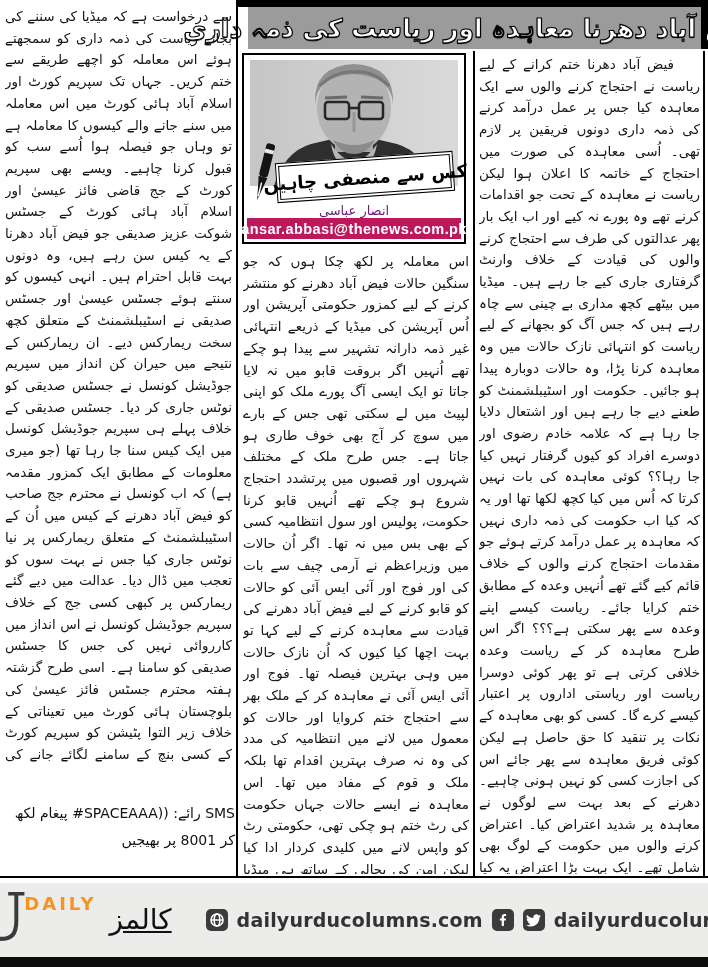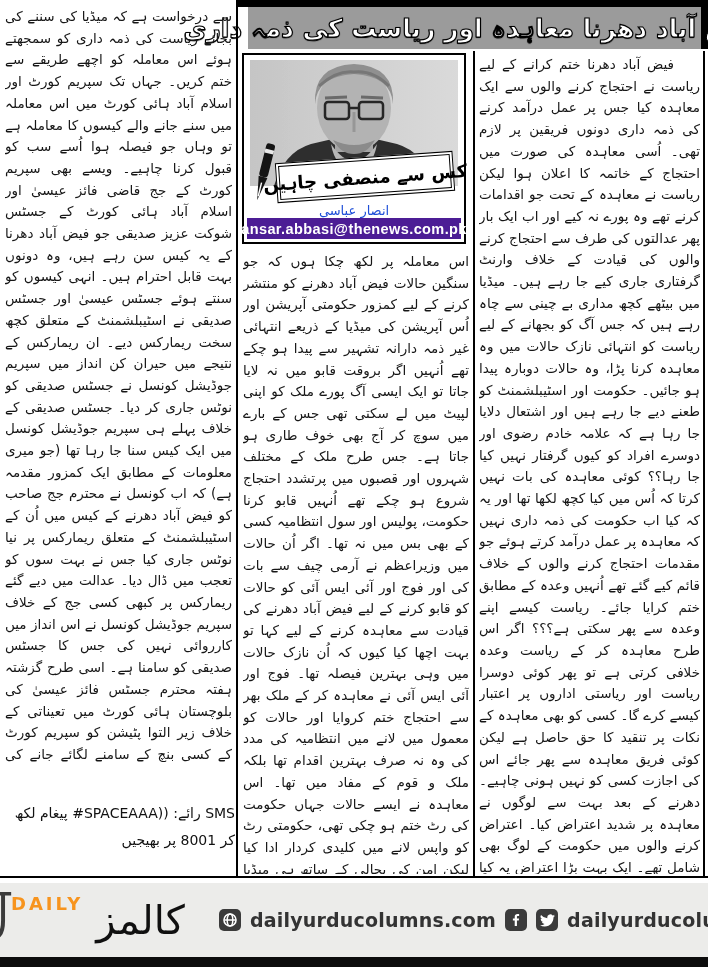--- a/index.html
+++ b/index.html
@@ -38,36 +38,36 @@
   .photo { position:absolute; left:6px; top:5px; right:6px; height:126px; overflow:hidden;
            filter:grayscale(1) contrast(1.05); background:#cdcdcd; }
   .photo svg { display:block; width:100%; height:100%; }
   .banner { position:absolute; left:2px; top:96px; width:212px; height:52px; }
   .banner-box { position:absolute; left:30px; top:6px; right:4px; bottom:6px; background:#fff;
                 border:4px double #000; transform:rotate(-4deg); display:flex; align-items:center;
                 justify-content:center; }
   .banner-text { direction:rtl; font-size:18px; font-weight:bold; color:#000; white-space:nowrap; }
   .pen { position:absolute; left:-2px; top:-12px; width:40px; height:72px; }
   .author-name { position:absolute; left:0; right:0; top:148px; text-align:center; direction:rtl;
-                 font-size:13px; color:#1d4ed8; }
-  .email-bar { position:absolute; left:3px; right:3px; bottom:3px; height:21px; background:#4c1d95;
+                 font-size:13px; color:#701a75; }
+  .email-bar { position:absolute; left:3px; right:3px; bottom:3px; height:21px; background:#be185d;
                color:#fff; display:flex; align-items:center; justify-content:center;
                font-family:"Liberation Sans", sans-serif; font-weight:bold; font-size:14.5px;
                letter-spacing:.4px; }
 
   
   .footer { position:absolute; left:0; top:883px; width:708px; height:74px; background:#ECECEA;
             display:flex; align-items:center; justify-content:center; gap:34px; }
   .logo { display:flex; align-items:flex-start; }
   .logo-u { font-family:"DejaVu Serif", serif; font-size:66px; line-height:58px; color:#3b3b3b; }
   .logo-stack { display:flex; flex-direction:column; margin-left:-3px; margin-top:6px; }
   .logo-daily { color:#F7941E; font-weight:bold; font-size:18px; line-height:18px; letter-spacing:3px; }
   .logo-rdu { font-family:"DejaVu Serif", serif; font-size:37px; line-height:33px; color:#3b3b3b;
               letter-spacing:1px; }
-  .logo-kalmz { font-size:40px; line-height:62px; color:#101010; margin-left:13px; }
+  .logo-kalmz { font-size:28px; line-height:62px; color:#101010; margin-left:13px;text-decoration:underline; }
   .social { display:flex; flex-direction:row; gap:9px; }
   .social-row { display:flex; align-items:center; gap:9px; cursor:pointer; }
   .social-icon { width:22px; height:22px; border-radius:5px; background:#3b3b3b; flex:0 0 auto;
                  display:flex; align-items:center; justify-content:center; }
   .social-label { font-weight:bold; font-size:19px; color:#333; letter-spacing:.2px; }
   .bottom-bar { position:absolute; left:0; top:957px; width:708px; height:10px; background:#0c0c0c; }
 </style>
 </head>
 <body>
 

